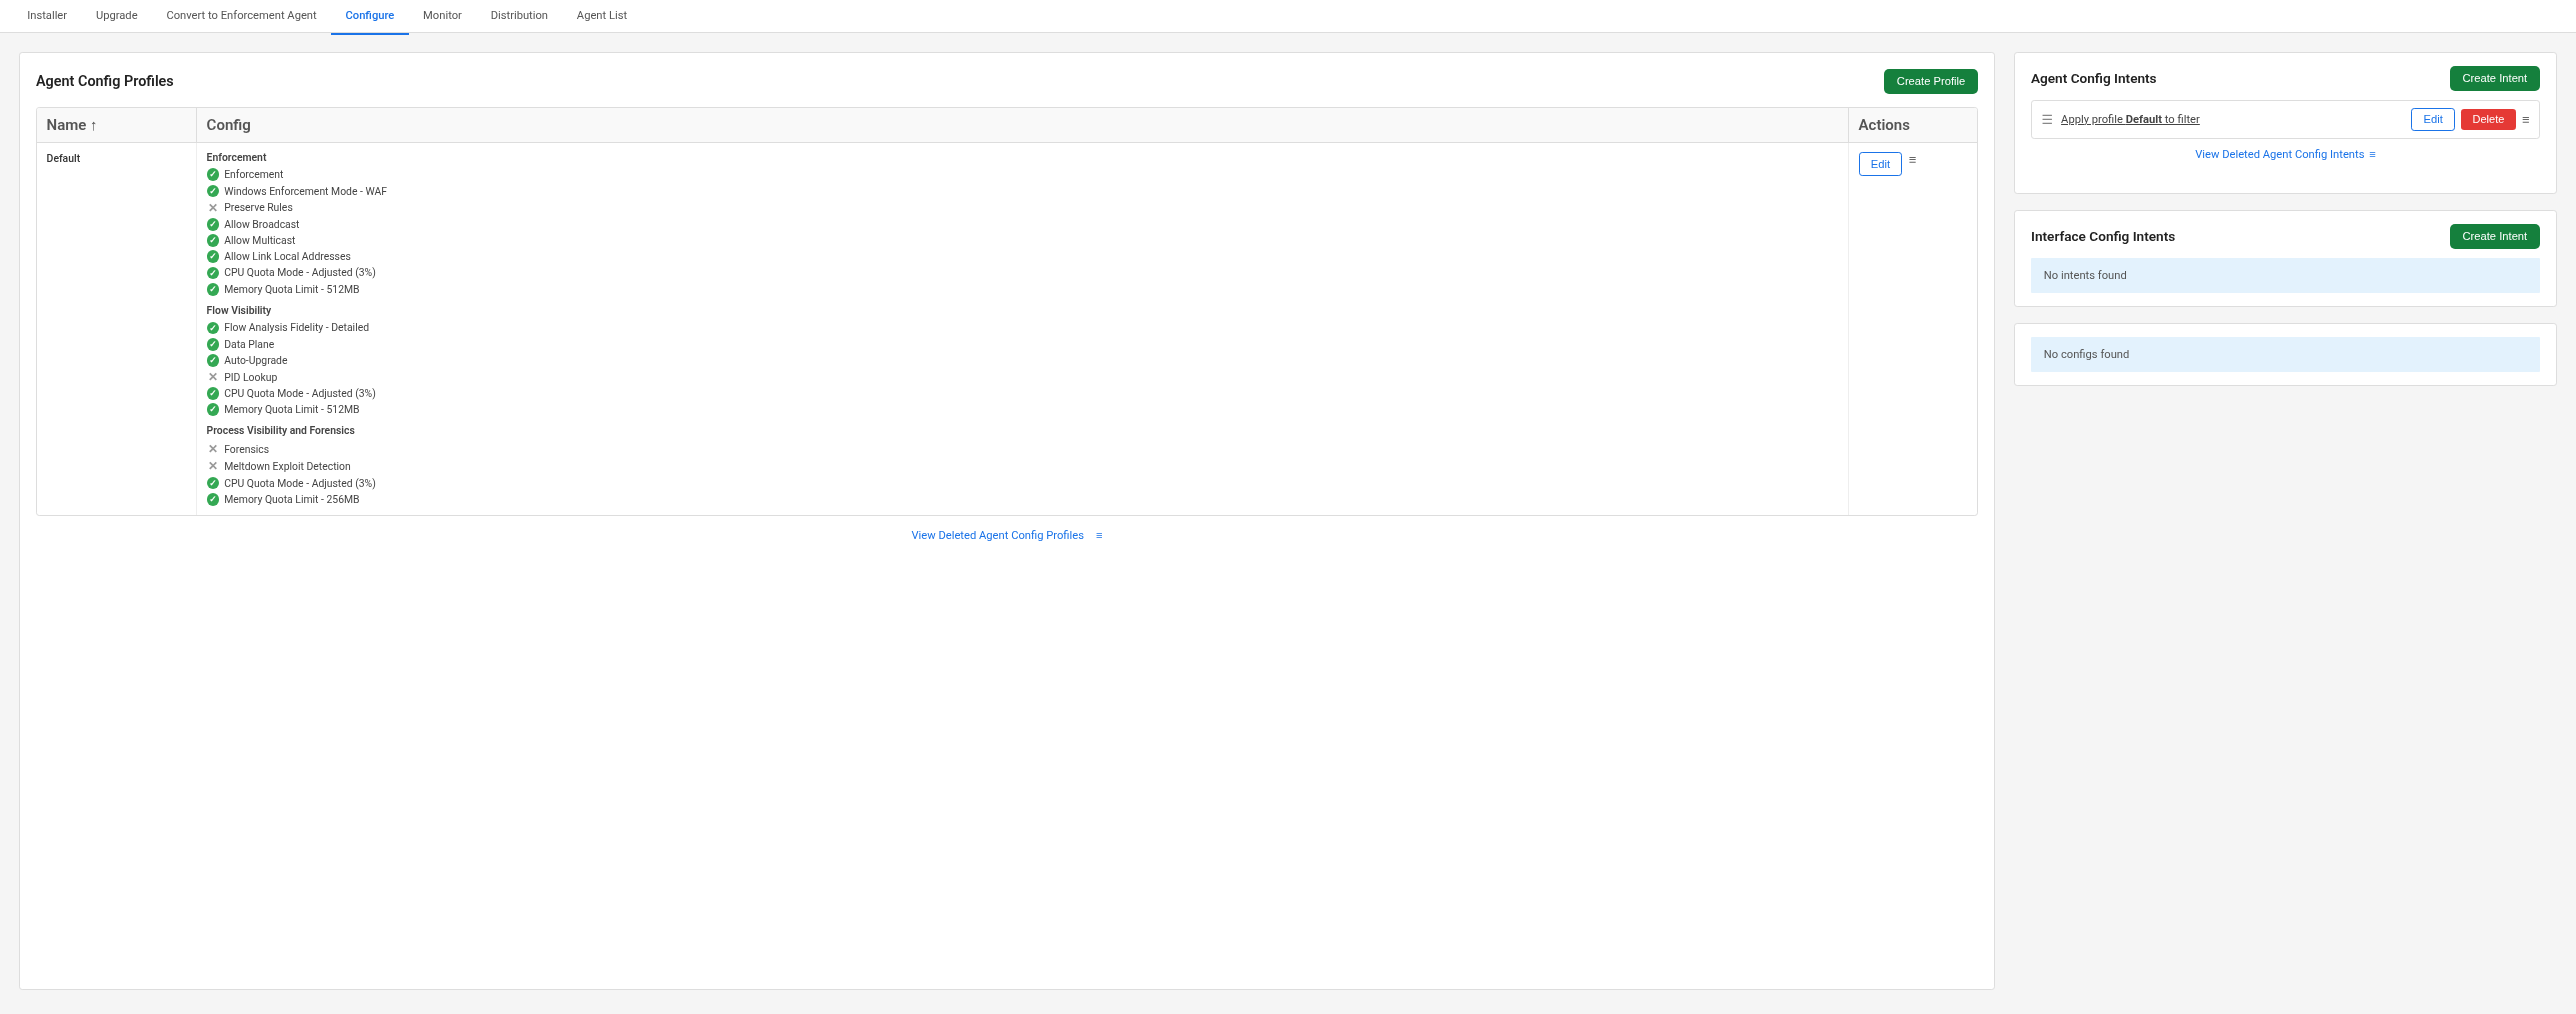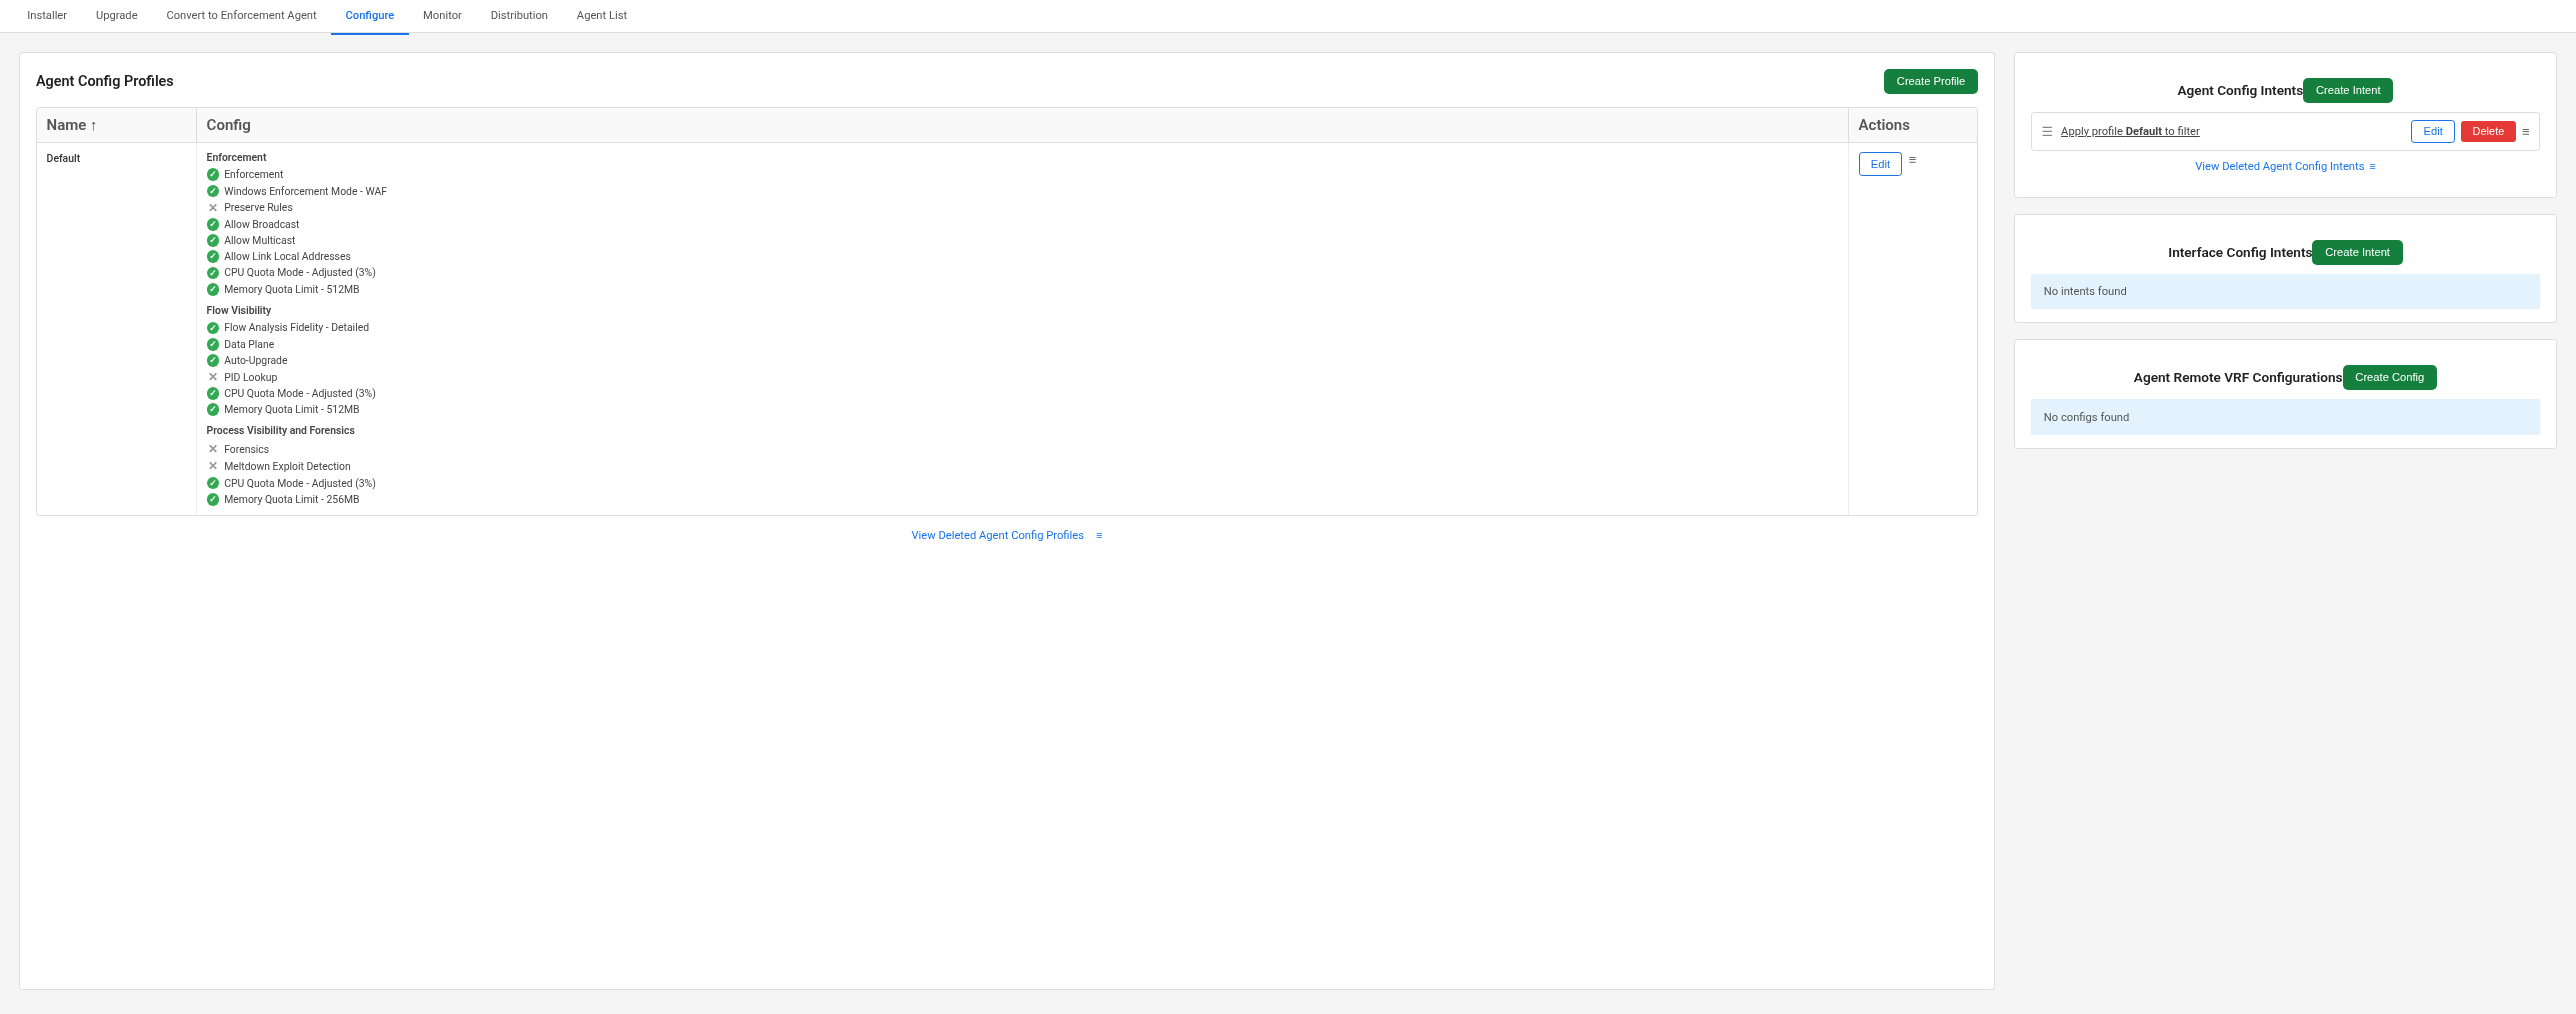--- a/index.html
+++ b/index.html
@@ -199,24 +199,23 @@
 
     .section-card {
       background: #fff;
       border: 0.8px solid #ddd;
       border-radius: 3.2px;
       padding: 12.8px 16px;
     }
 
     .section-header {
       display: flex;
-      justify-content: center;
+      justify-content: space-between;
       align-items: center;
       margin-bottom: 9.6px;
-      margin-top: 12px;
     }
     .section-title {
       font-size: 13.6px;
       font-weight: 600;
       color: #222;
     }
 
     
     .filter-row {
       display: flex;
@@ -254,21 +253,21 @@
     }
 
     .view-deleted-right {
       display: flex;
       justify-content: center;
       align-items: center;
       gap: 4.8px;
       color: #1a73e8;
       cursor: pointer;
       font-size: 11.2px;
-      margin-bottom: 11px;
+      margin-bottom: 19px;
     }
   </style>
 </head>
 <body>
 
 <nav class="top-nav">
   <div class="nav-tab">Installer</div>
   <div class="nav-tab">Upgrade</div>
   <div class="nav-tab">Convert to Enforcement Agent</div>
   <div class="nav-tab active">Configure</div>
@@ -415,22 +414,18 @@
 
     <div class="section-card">
       <div class="section-header">
         <span class="section-title">Interface Config Intents</span>
         <button class="btn-primary">Create Intent</button>
       </div>
       <div class="empty-box">No intents found</div>
     </div>
 
     <div class="section-card">
-      <div class="section-header">
-        <span class="section-title">Agent Remote VRF Configurations</span>
-        <button class="btn-primary">Create Config</button>
-      </div>
       <div class="empty-box">No configs found</div>
     </div>
 
   </div>
 </div>
 
 
 </body></html>

